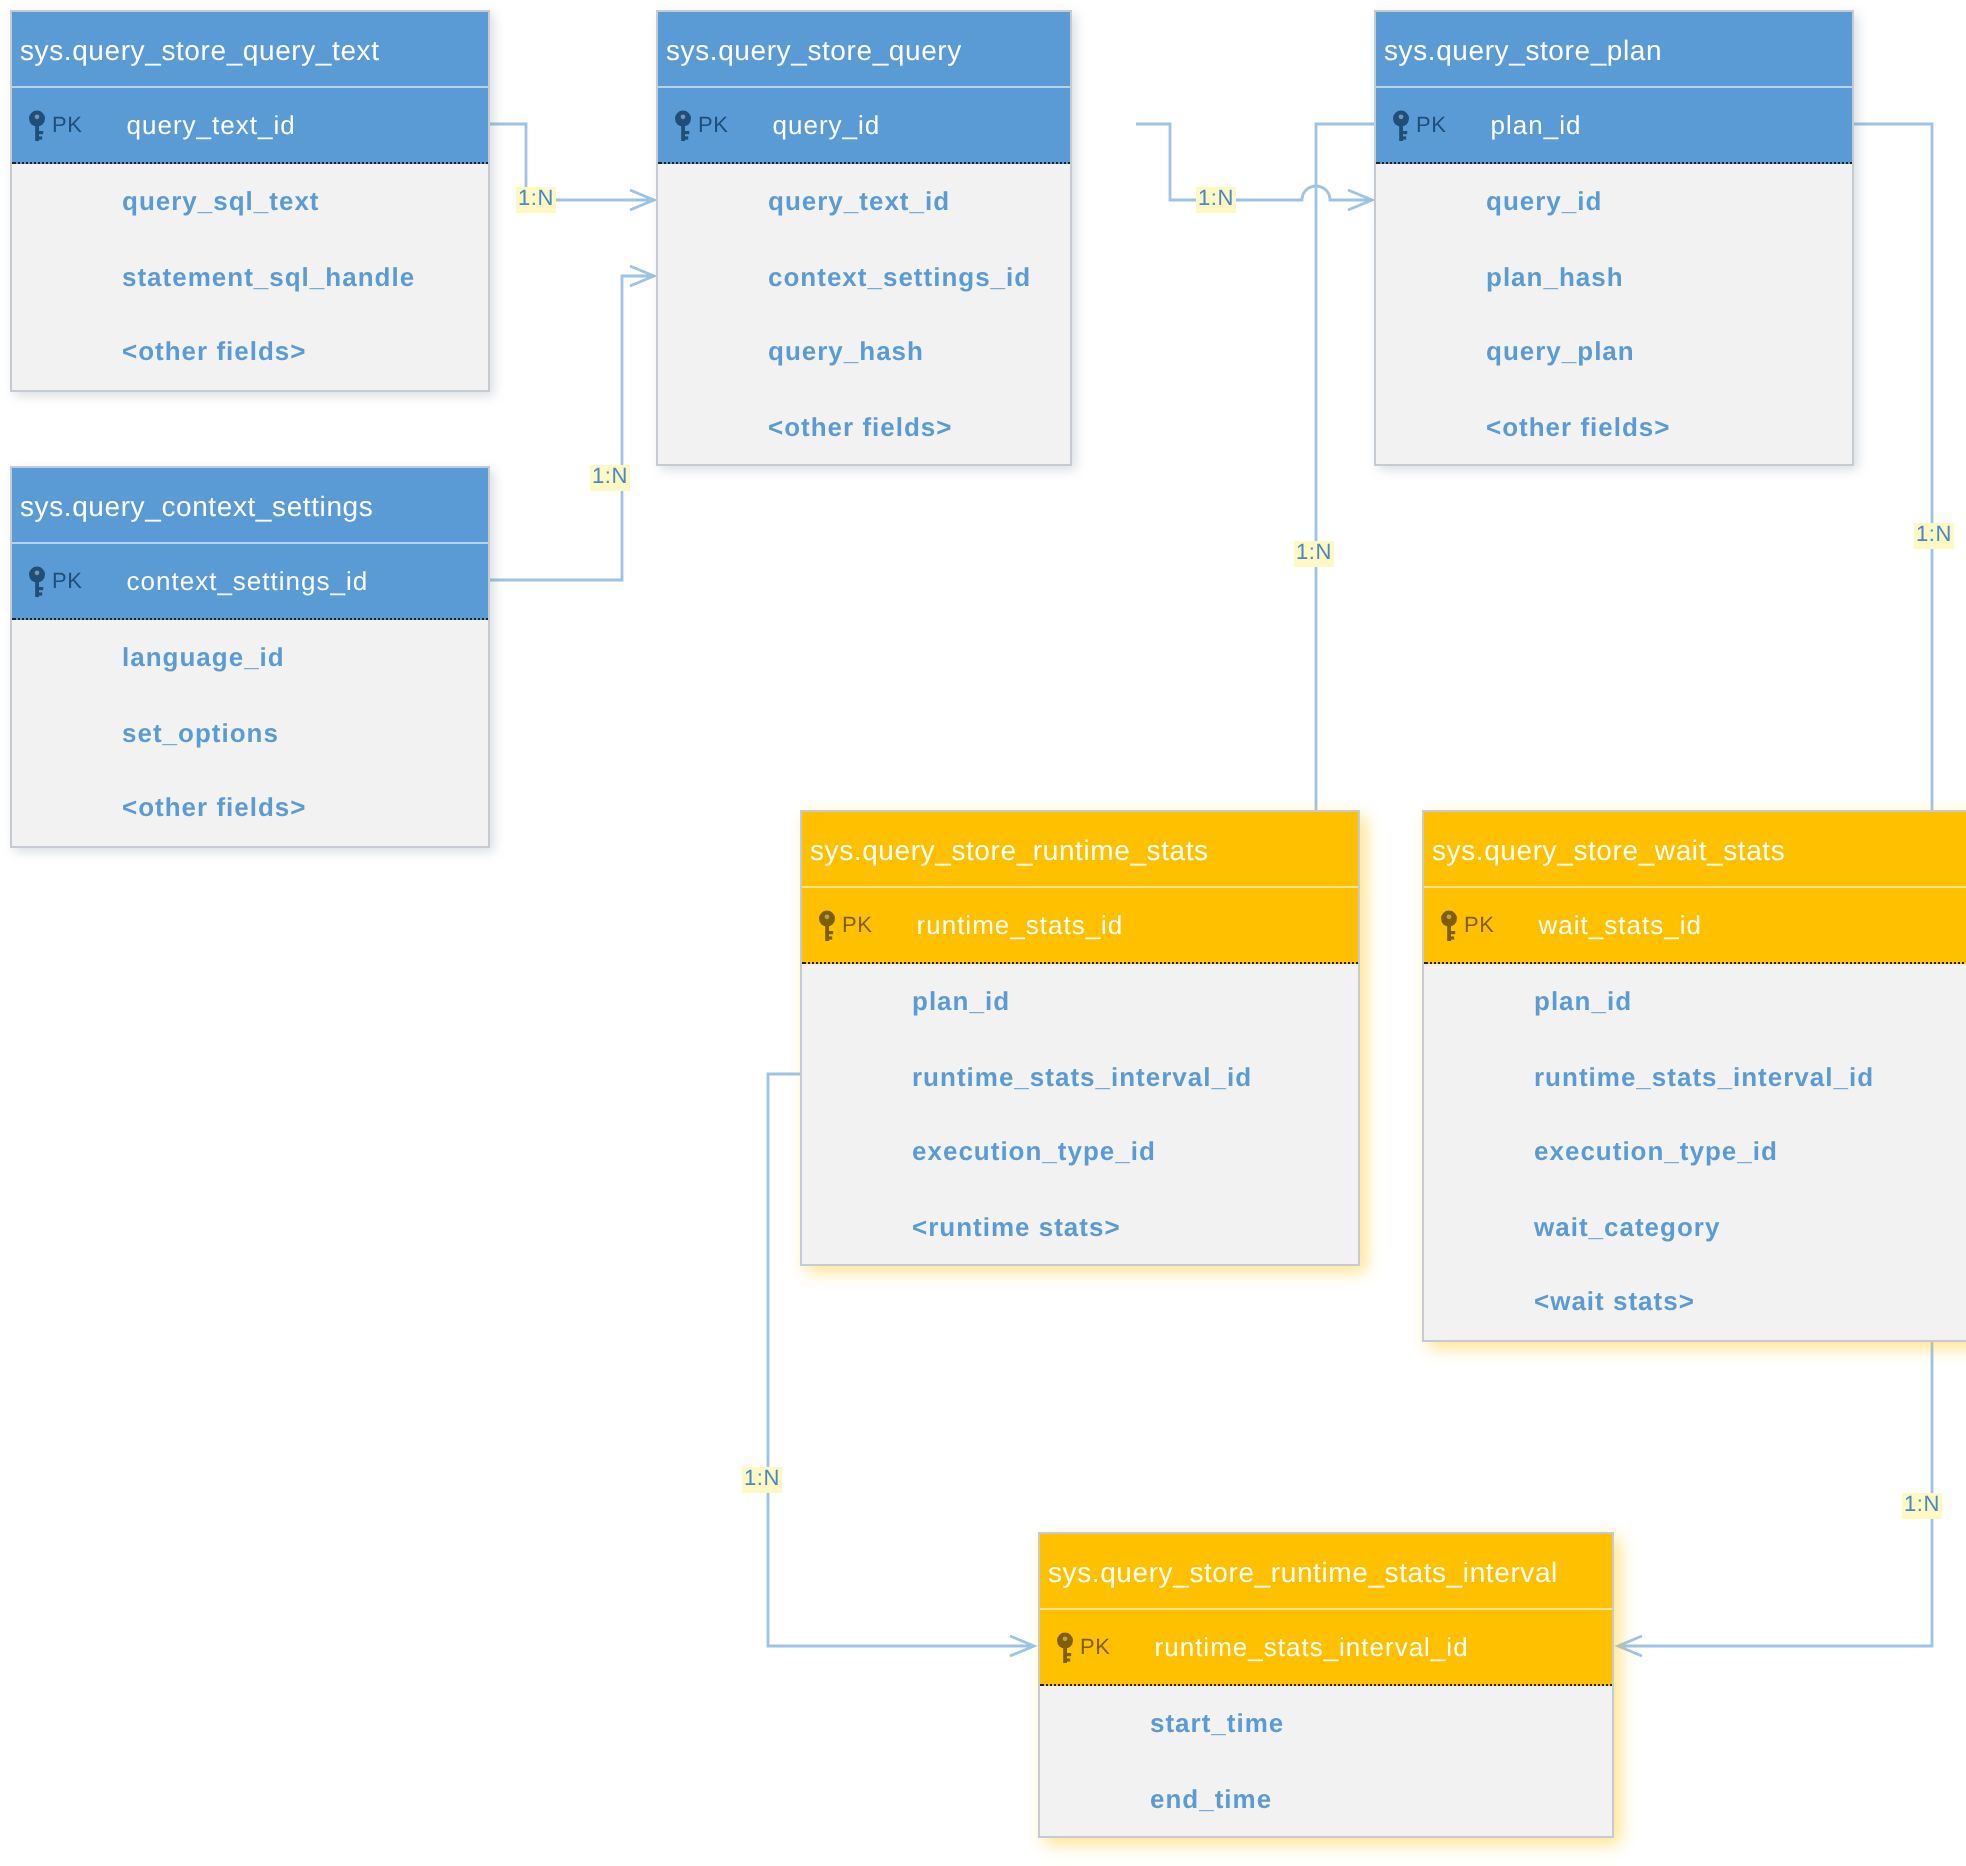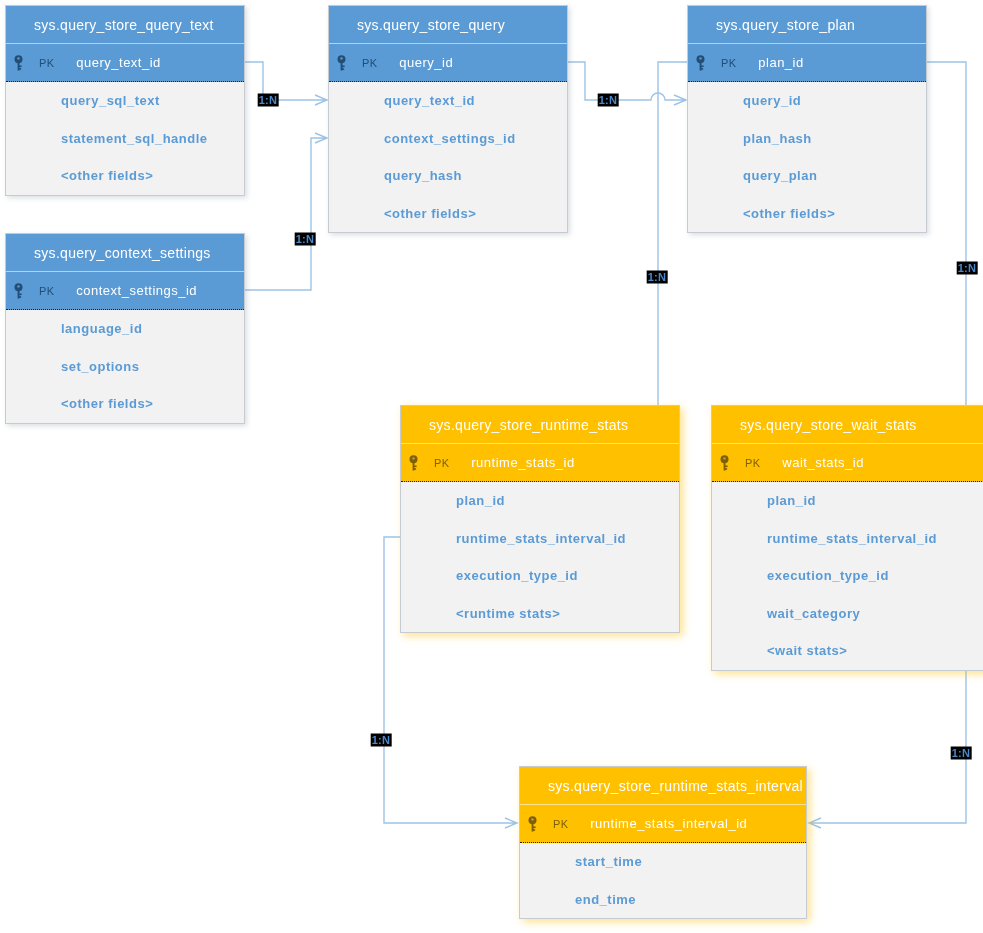--- a/index.html
+++ b/index.html
@@ -3,45 +3,45 @@
 <meta charset="utf-8">
 <style>
   html,body{margin:0;padding:0;background:#ffffff;font-family:"Liberation Sans",sans-serif;}
   #canvas{position:relative;width:983px;height:933px;background:#ffffff;overflow:hidden;}
 
   
   .tbl{position:absolute;border:1px solid #c6cbd1;background:#f2f2f2;box-sizing:border-box;}
   .t-blue{box-shadow:2px 2px 5px rgba(90,110,130,.22);}
   .t-orange{box-shadow:3px 3px 8px rgba(255,192,0,.45);}
 
-  .thead{height:38px;line-height:38px;padding-left:28px;color:#ffffff;font-size:14px;
+  .thead{height:38px;line-height:38px;padding-left:4px;color:#ffffff;font-size:14px;
          letter-spacing:.3px;white-space:nowrap;overflow:hidden;
          border-bottom:1px solid rgba(255,255,255,.55);box-sizing:border-box;}
   .t-blue .thead{background:#5b9bd5;}
   .t-orange .thead{background:#ffc000;}
 
   .pkrow{height:38px;display:flex;align-items:center;border-bottom:1px dotted #222222;box-sizing:border-box;}
   .t-blue .pkrow{background:#5b9bd5;}
   .t-orange .pkrow{background:#ffc000;}
   .keyicon{width:11px;height:16px;margin-left:7px;display:inline-block;flex:none;}
   .t-blue .keyicon{color:#1f4e79;}
   .t-orange .keyicon{color:#7f6000;}
-  .pkbadge{font-size:11px;margin-left:15px;letter-spacing:.3px;}
+  .pkbadge{font-size:11px;margin-left:2px;letter-spacing:.3px;}
   .t-blue .pkbadge{color:#1f4e79;}
   .t-orange .pkbadge{color:#7f6000;}
   .pkname{color:#ffffff;font-size:13px;letter-spacing:.5px;margin-left:22px;white-space:nowrap;}
 
   .rows{background:#f2f2f2;font-weight:bold;}
   .frow{height:37.5px;display:flex;align-items:center;padding-left:55px;
         color:#5b9bd5;font-size:13px;letter-spacing:.5px;white-space:nowrap;box-sizing:border-box;}
 
   
   #wires{position:absolute;left:0;top:0;width:983px;height:933px;pointer-events:none;}
-  .rel-label{position:absolute;transform:translate(-50%,-50%);background:#000000;
-             color:#4a89c7;font-size:11px;letter-spacing:.3px;padding:0 1px;line-height:13px;font-weight:bold;}
+  .rel-label{position:absolute;transform:translate(-50%,-50%);background:#fef9c3;
+             color:#4a89c7;font-size:11px;letter-spacing:.3px;padding:0 1px;line-height:13px;}
 </style>
 </head>
 <body>
 
 <div id="canvas">
 
   <svg id="wires" viewBox="0 0 983 933" fill="none" stroke="#9dc3e6" stroke-width="1.4">
     <path d="M245 62 L263 62 L263 100 L326 100 M315 95 L327 100 L315 105"></path>
     <path d="M245 290 L311 290 L311 138 L326 138 M315 133 L327 138 L315 143"></path>
     <path d="M568 62 L585 62 L585 100 L651 100 A7 7 0 0 1 665 100 L685 100 M674 95 L686 100 L674 105"></path>
@@ -72,21 +72,21 @@
       <span class="pkbadge">PK</span>
       <span class="pkname">query_text_id</span>
     </div>
     <div class="rows">
       <div class="frow">query_sql_text</div>
       <div class="frow">statement_sql_handle</div>
       <div class="frow">&lt;other fields&gt;</div>
     </div>
   </div>
 
-  <div class="tbl t-blue" style="left:328px;top:5px;width:240px">
+  <div class="tbl t-blue" style="left:328px;top:5px;width:208px">
     <div class="thead">sys.query_store_query</div>
     <div class="pkrow">
       <span class="keyicon"><svg viewBox="0 0 11 16" width="11" height="16">
             <circle cx="5.5" cy="4.3" r="4" fill="currentColor"></circle>
             <circle cx="5.5" cy="3.4" r="1.2" fill="rgba(255,255,255,.4)"></circle>
             <rect x="4.6" y="7.5" width="1.9" height="8" fill="currentColor"></rect>
             <rect x="6" y="10.5" width="2.6" height="1.6" fill="currentColor"></rect>
             <rect x="6" y="13.2" width="2.1" height="1.6" fill="currentColor"></rect>
           </svg></span>
       <span class="pkbadge">PK</span>

